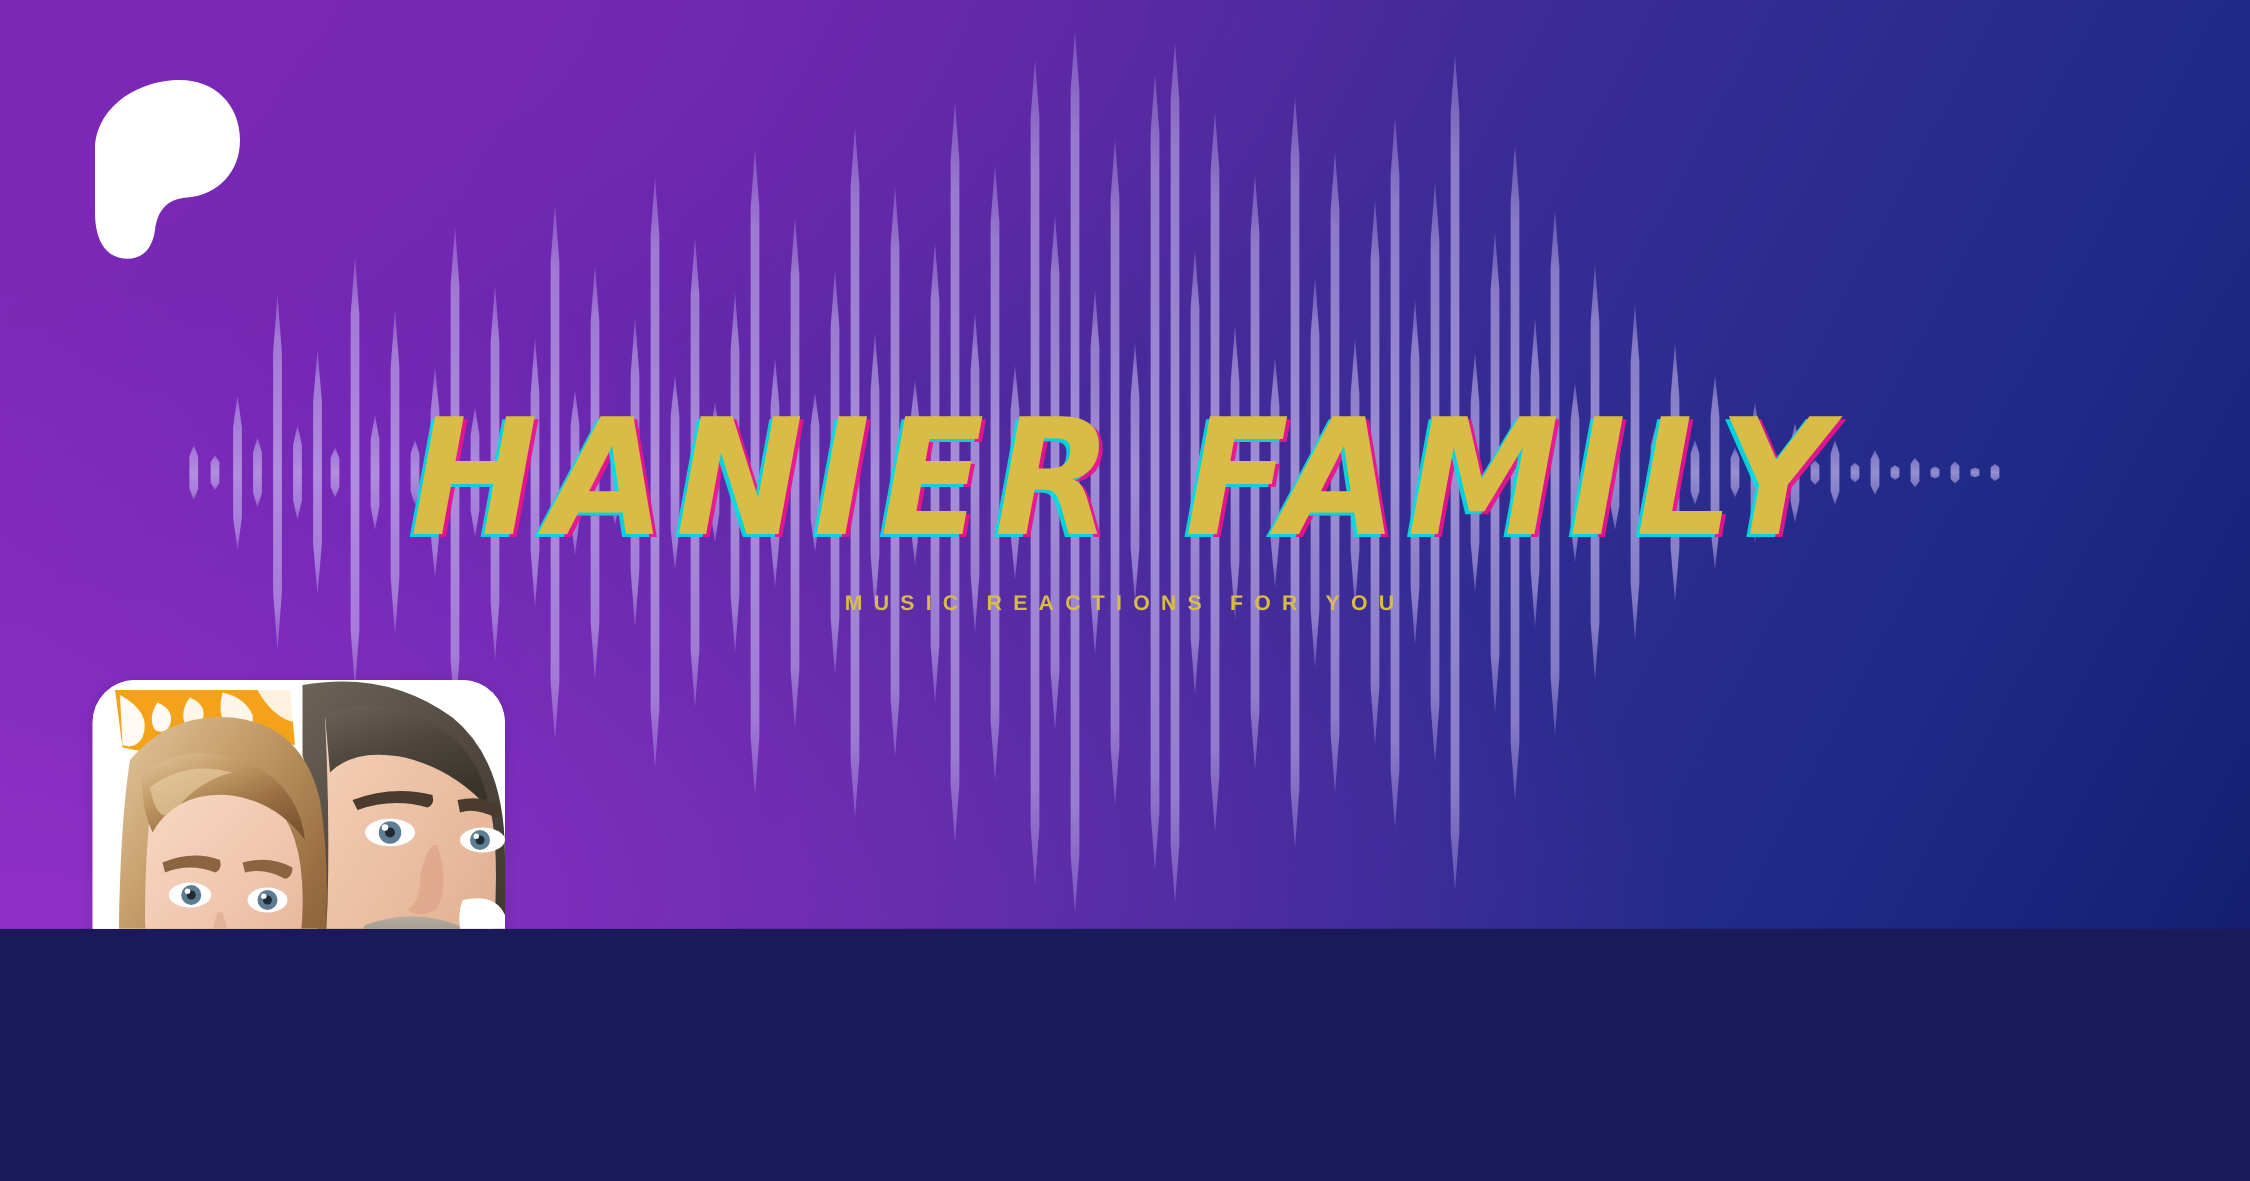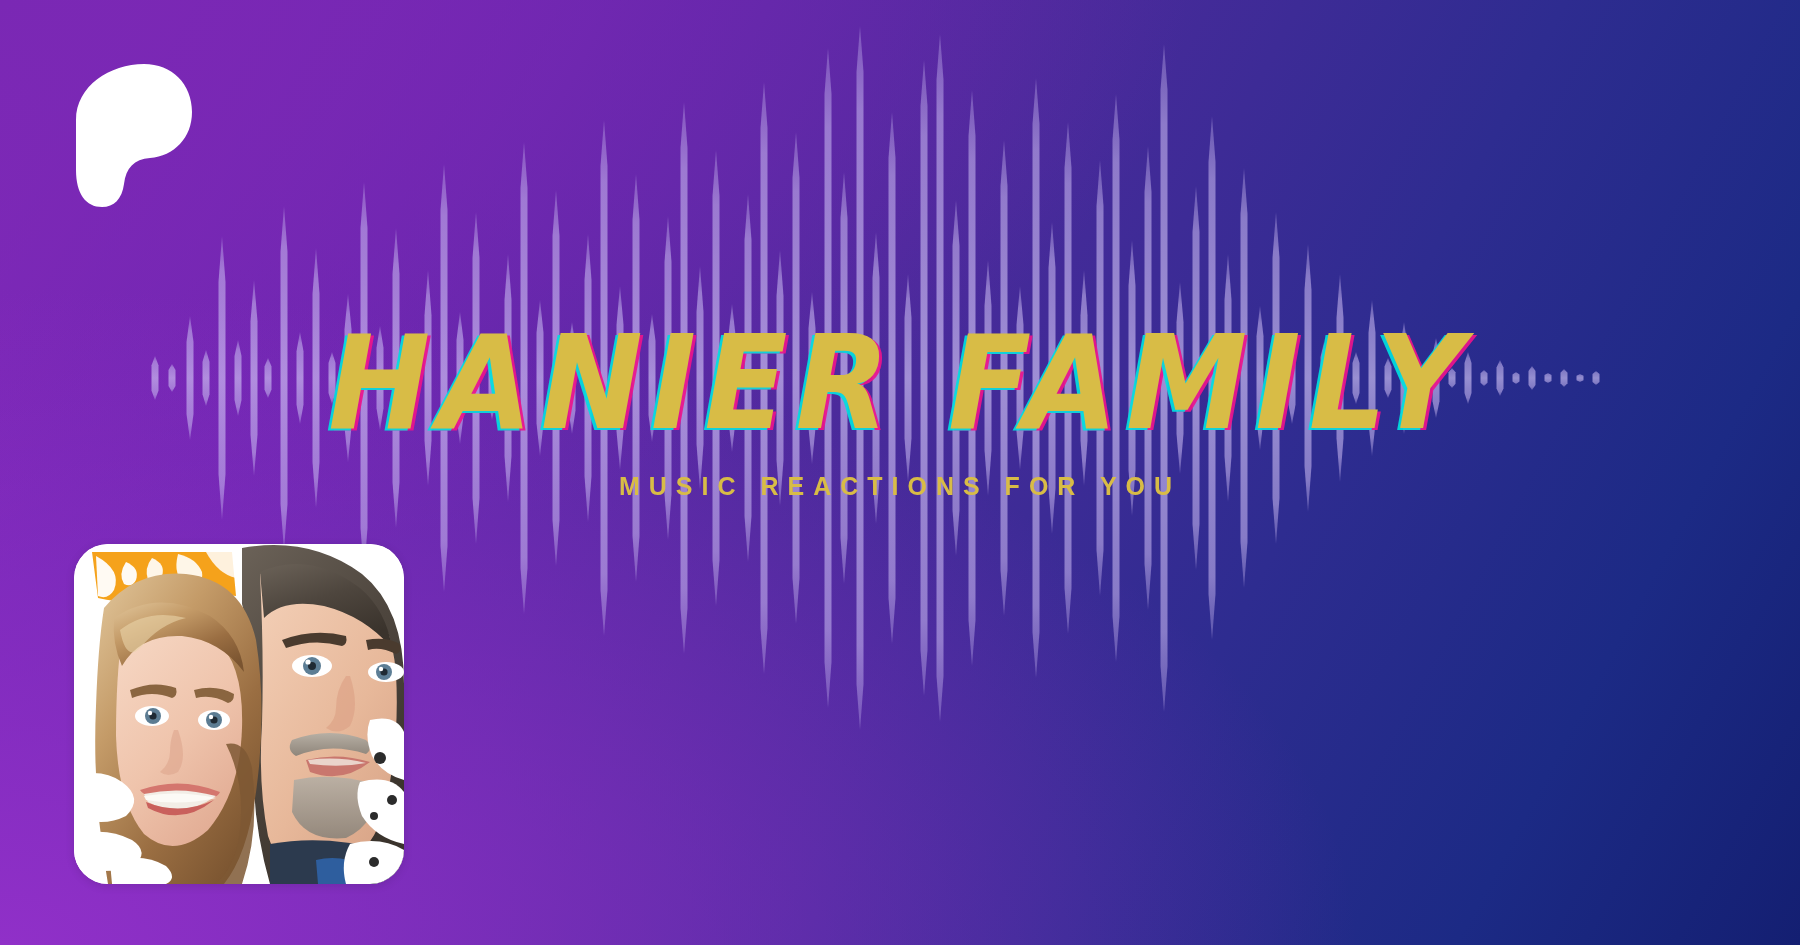--- a/index.html
+++ b/index.html
@@ -6,21 +6,21 @@
   * { margin:0; padding:0; box-sizing:border-box; }
   html,body {
     width:1800px; height:945px;
     overflow:hidden;
     font-family:"Liberation Sans", sans-serif;
     background:#1a1a5a;
   }
 
   .banner {
     position:relative;
-    width:1800px; height:945px;
+    width:1800px; height:743px;
     overflow:hidden;
     background:
       radial-gradient(ellipse 130% 120% at 0% 100%, #9030C8 0%, rgba(144,48,200,0) 58%),
       radial-gradient(ellipse 120% 110% at 0% 0%,  #7A28B4 0%, rgba(122,40,180,0) 55%),
       linear-gradient(118deg, #8429BC 0%, #6A26B0 22%, #4C2A9C 45%, #2E2C90 68%, #1C2A85 85%, #141F72 100%);
   }
 
   
   .logo {
     position:absolute; left:74px; top:58px;
@@ -57,21 +57,21 @@
       -3px 2px 0 rgba(0,224,224,0.92),
        3px 2px 0 rgba(236,20,140,0.92);
     transform:scaleY(1.06);
   }
 
   .subtitle-wrap {
     margin-top:30px;
   }
   .subtitle {
     font-family:"Liberation Sans", sans-serif;
-    font-size:25px;
+    font-size:17px;
     font-weight:bold;
     letter-spacing:9px;
     color:#D8BC46;
     line-height:1.0;
     white-space:nowrap;
   }
   .subtitle.second { margin-top:22px; }
 
   
   .avatar {

